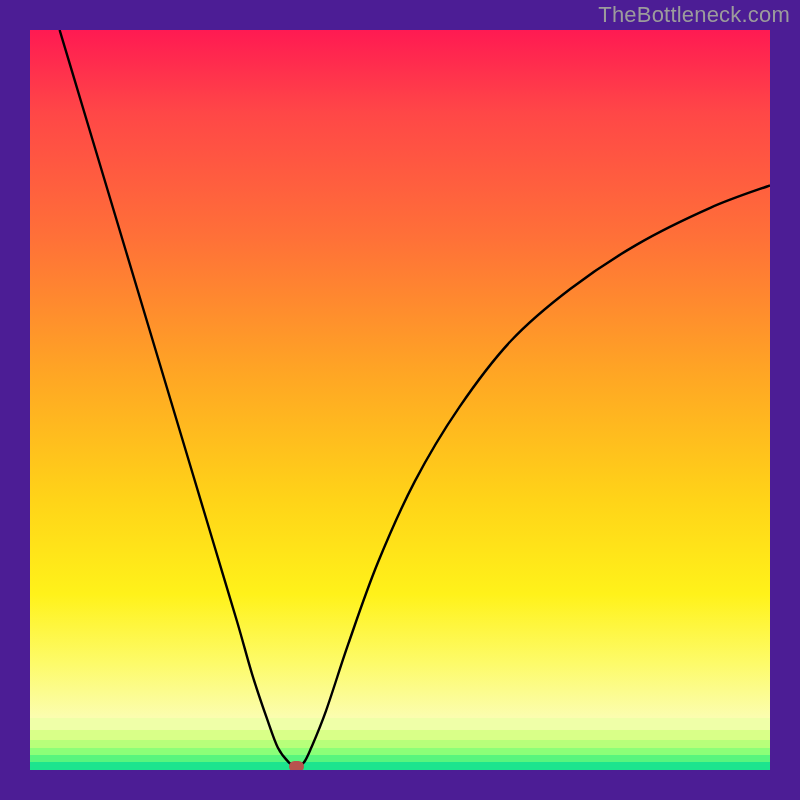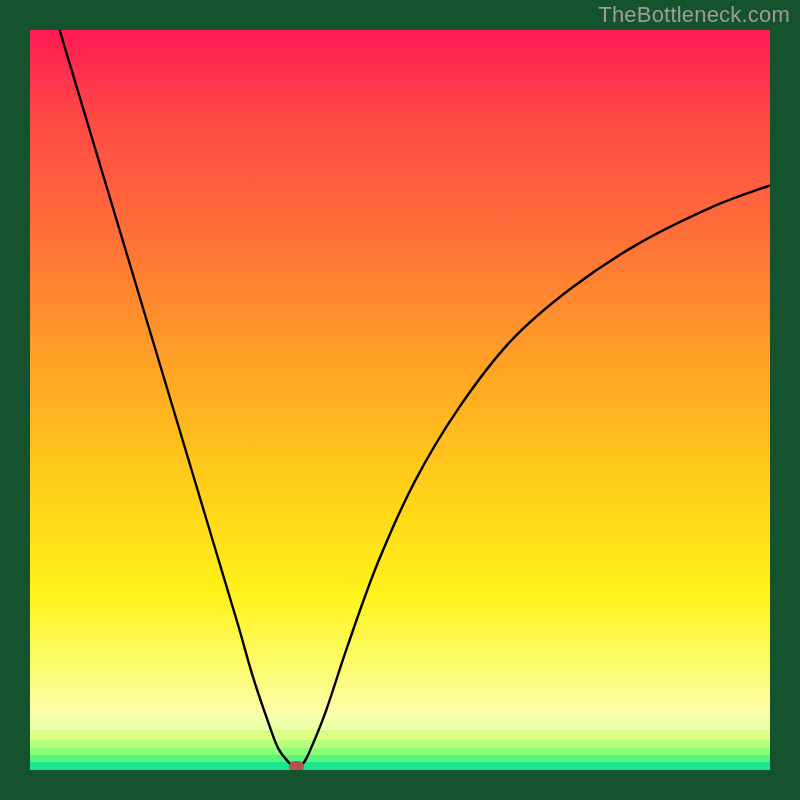--- a/index.html
+++ b/index.html
@@ -10,21 +10,21 @@
     background: #000;
     overflow: hidden;
     font-family: Arial, Helvetica, sans-serif;
   }
   .frame {
     position: absolute;
     top: 0;
     left: 0;
     width: 800px;
     height: 800px;
-    background: #14532d;
+    background: #4c1d95;
   }
   .plot-area {
     position: absolute;
     top: 30px;
     left: 30px;
     width: 740px;
     height: 740px;
     overflow: hidden;
   }
   .gradient {

